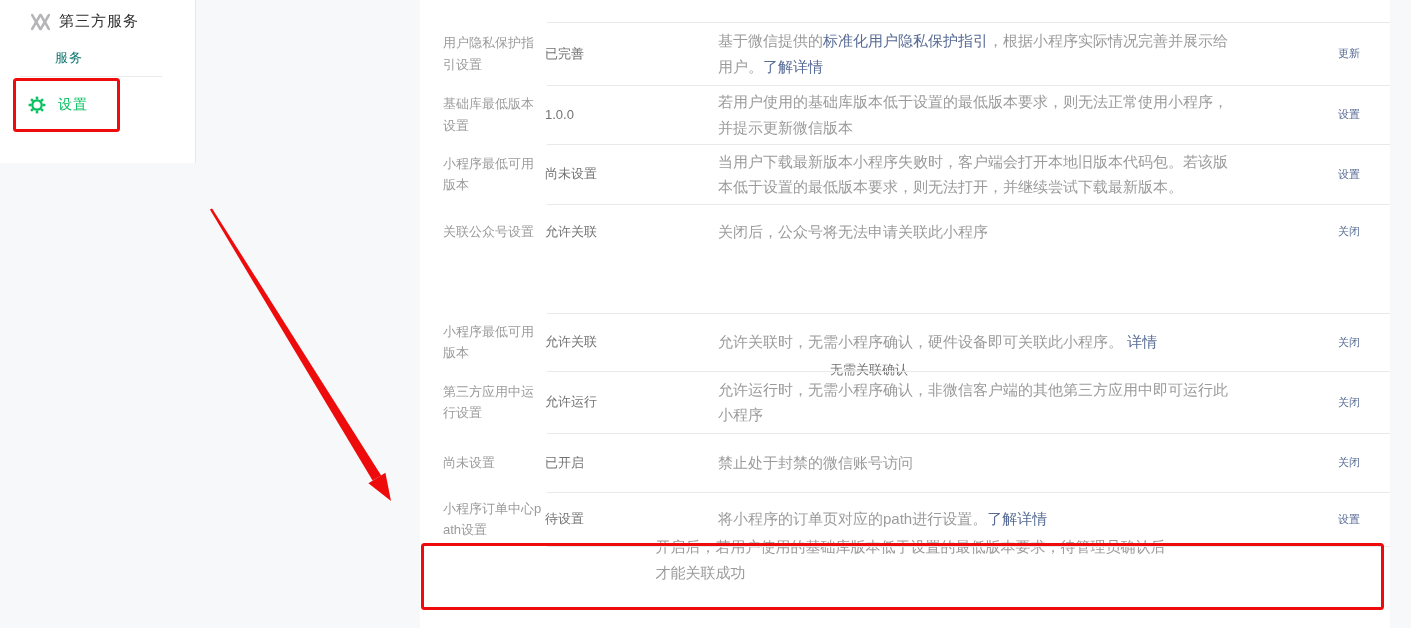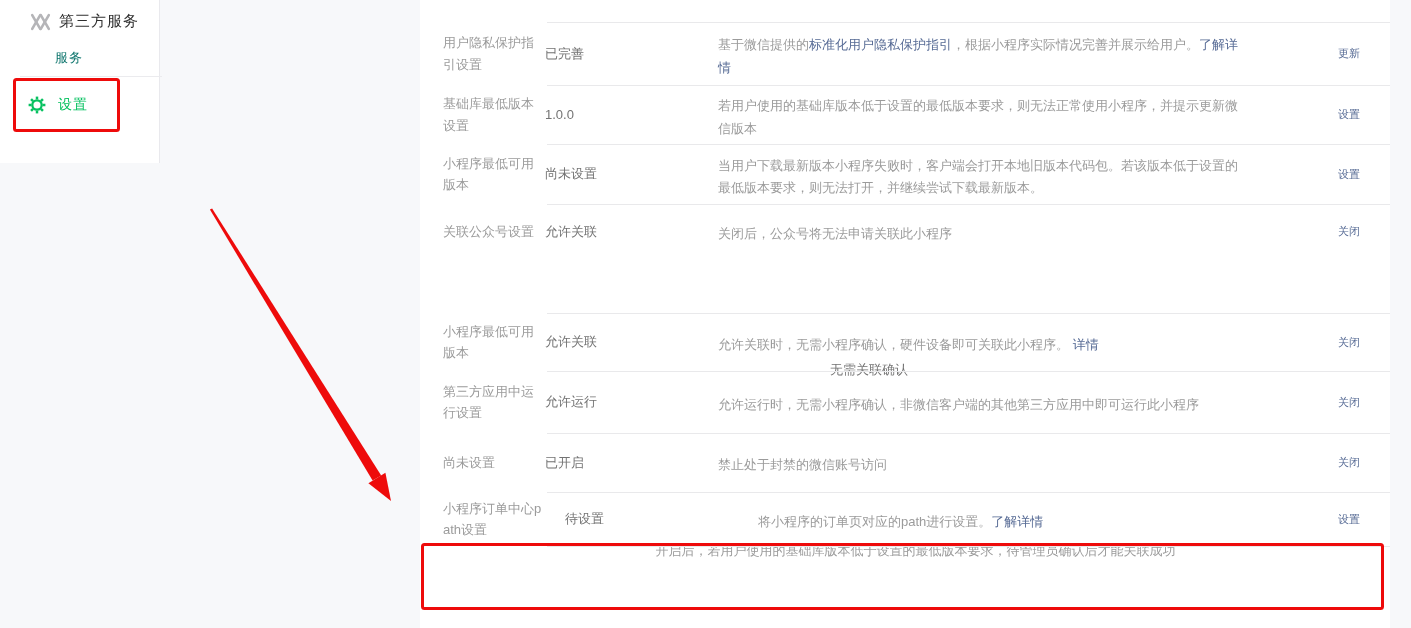--- a/index.html
+++ b/index.html
@@ -4,21 +4,21 @@
 <style>
   html,body{margin:0;padding:0;}
   .page{
     position:relative;width:1411px;height:628px;overflow:hidden;
     background:#f7f8fa;
     font-family:"Liberation Sans","DejaVu Sans",sans-serif;
     -webkit-font-smoothing:antialiased;
   }
   
   .sidebar{
-    position:absolute;left:0;top:0;width:160px;height:163px;
+    position:absolute;left:0;top:0;width:196px;height:163px;
     background:#ffffff;border-right:1px solid #e9e9ed;box-sizing:border-box;
   }
   .sidebar-header{position:absolute;left:30px;top:12px;display:flex;align-items:center;}
   .sidebar-header .logo{width:21px;height:18px;margin-right:8px;flex:0 0 auto;}
   .sidebar-title{font-size:15px;color:#2f2f2f;letter-spacing:1px;}
   .sidebar-group{position:absolute;left:55px;top:49px;font-size:13px;color:#0f766e;letter-spacing:1px;}
   .sidebar-divider{position:absolute;left:20px;top:76px;width:142px;border-top:1px solid #ebebee;}
   .sidebar-nav-item{
     position:absolute;left:28px;top:96px;display:flex;align-items:center;cursor:pointer;
   }
@@ -45,21 +45,21 @@
   }
   .cell-label{
     flex:0 0 102px;width:102px;font-size:13px;color:#9b9b9b;line-height:1.65;
     word-break:break-all;
   }
   .cell-value{
     flex:0 0 173px;width:173px;font-size:13px;color:#737373;
     padding-right:12px;box-sizing:border-box;
   }
   .cell-desc{
-    flex:0 0 522px;width:522px;font-size:13px;color:#9b9b9b;line-height:1.7;margin-top:6px;
+    flex:0 0 522px;width:522px;font-size:15px;color:#9b9b9b;line-height:1.7;
   }
   .cell-desc .link{color:#576b95;cursor:pointer;}
   .cell-action{
     margin-left:auto;padding-right:30px;font-size:11px;color:#576b95;
     cursor:pointer;white-space:nowrap;
   }
   
   .annotations{
     position:absolute;left:0;top:0;width:1411px;height:628px;
     pointer-events:none;z-index:9;
@@ -147,21 +147,21 @@
     <div class="cell-value">允许运行</div>
     <div class="cell-desc"><span>允许运行时，无需小程序确认，非微信客户端的其他第三方应用中即可运行此小程序</span></div>
     <div class="cell-action">关闭</div>
   </div>
         <div class="row" style="height: 59px;">
     <div class="cell-label">尚未设置</div>
     <div class="cell-value">已开启</div>
     <div class="cell-desc"><span>禁止处于封禁的微信账号访问</span></div>
     <div class="cell-action">关闭</div>
   </div>
-        <div class="row" style="height: 54px; gap: 20px;">
+        <div class="row" style="height: 54px;">
     <div class="cell-label">小程序订单中心path设置</div>
     <div class="cell-value">待设置</div>
     <div class="cell-desc"><span>将小程序的订单页对应的path进行设置。</span><span class="link">了解详情</span></div>
     <div class="cell-action">设置</div>
   </div>
       </div>
     <div class="end-divider"></div>
   </div>
 
   <svg class="annotations" viewBox="0 0 1411 628">

